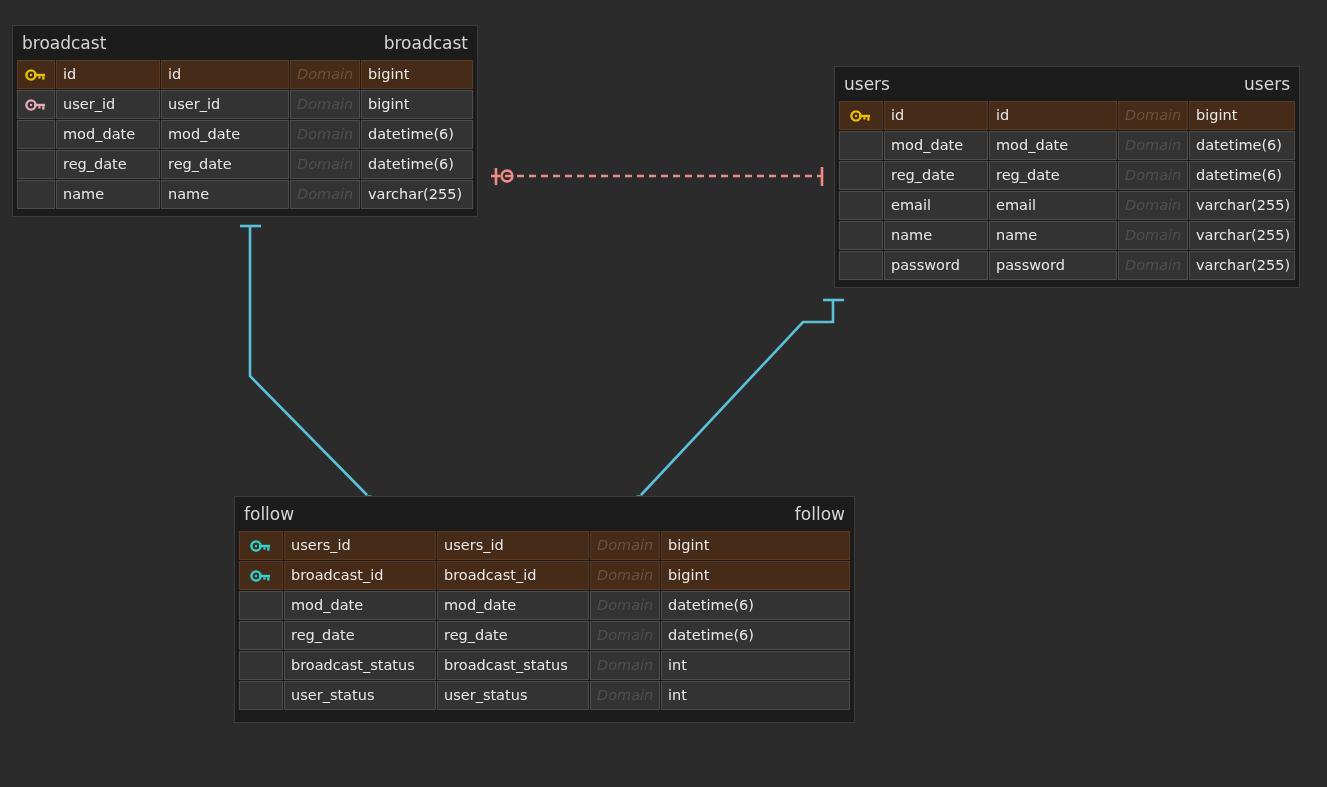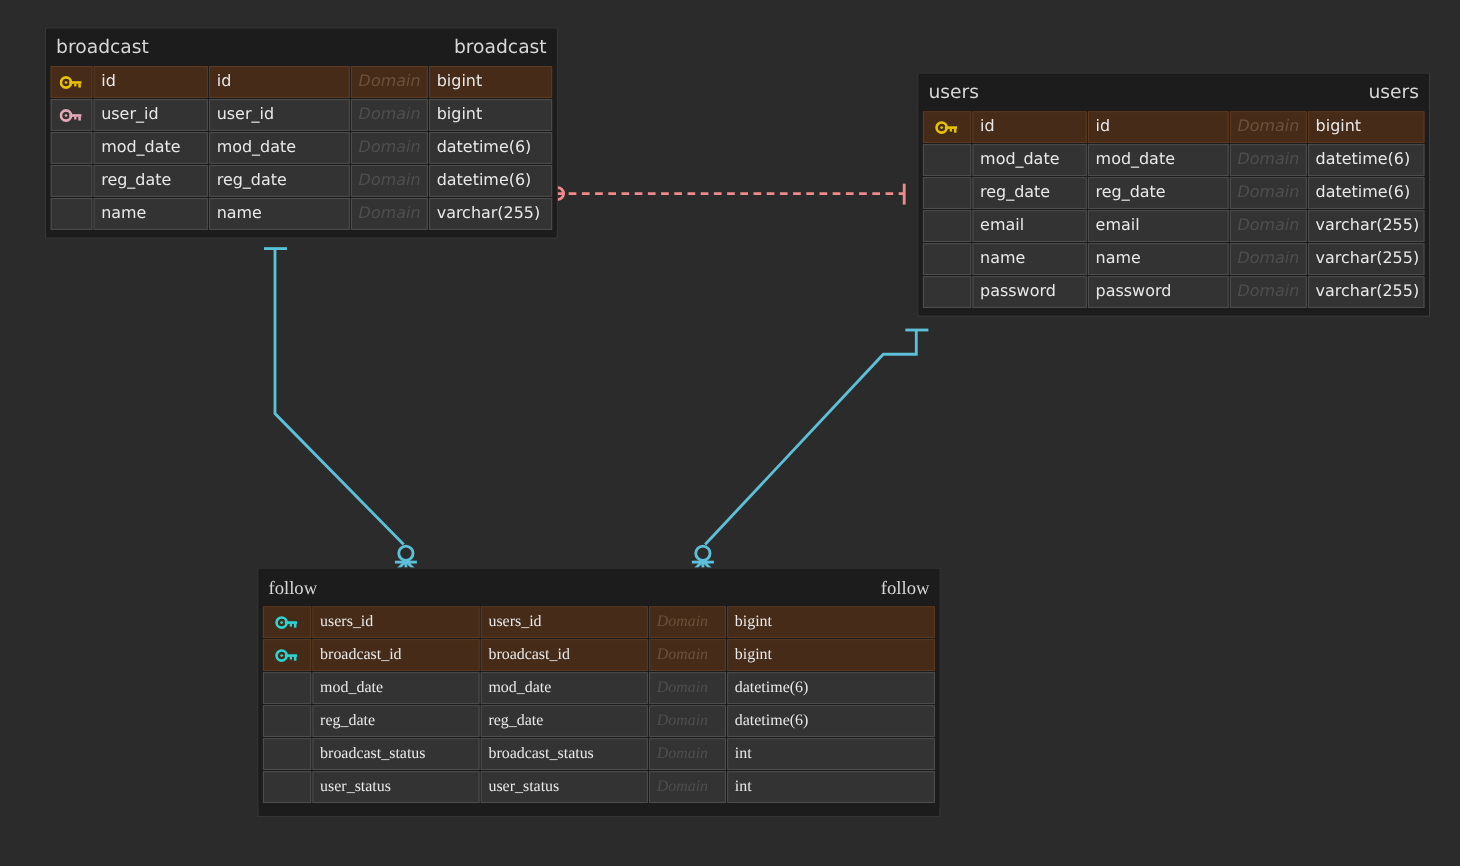--- a/index.html
+++ b/index.html
@@ -114,21 +114,21 @@
       <line x1="823" y1="300" x2="844" y2="300" stroke="#5bc0d8" stroke-width="2.6"></line>
       <circle cx="639" cy="503" r="6.5" fill="none" stroke="#5bc0d8" stroke-width="2.6"></circle>
       <line x1="639" y1="510" x2="639" y2="521" stroke="#5bc0d8" stroke-width="2.6"></line>
       <line x1="639" y1="510" x2="629" y2="520" stroke="#5bc0d8" stroke-width="2.6"></line>
       <line x1="639" y1="510" x2="649" y2="520" stroke="#5bc0d8" stroke-width="2.6"></line>
       <line x1="629" y1="511" x2="649" y2="511" stroke="#5bc0d8" stroke-width="2.6"></line>
     </g>
   </svg>
 
   <div id="entities">
-      <div class="entity" style="left: 41px; top: 25px; width: 466px; height: 192px;">
+      <div class="entity" style="left: 12px; top: 25px; width: 466px; height: 192px;">
         <div class="entity-header">
           <span class="entity-title">broadcast</span>
           <span class="entity-title-right">broadcast</span>
         </div>
         <div class="grid">
           <div class="row key">
             <div class="cell keycell" style="width:38px">
               <svg class="keyicon" width="22" height="14" viewBox="0 0 22 14">
                 <circle cx="6" cy="7" r="4.6" fill="none" stroke="#e8c200" stroke-width="2.4"></circle>
                 <circle cx="6" cy="7" r="1.2" fill="#e8c200"></circle>
@@ -231,21 +231,21 @@
           </div>
           <div class="row">
             <div class="cell keycell" style="width:44px"></div>
             <div class="cell" style="width:104px">password</div>
             <div class="cell" style="width:128px">password</div>
             <div class="cell domain" style="width:70px">Domain</div>
             <div class="cell" style="flex:1">varchar(255)</div>
           </div>
         </div>
       </div>
-      <div class="entity" style="left: 234px; top: 516px; width: 621px; height: 227px; font-family: Liberation Serif, serif;">
+      <div class="entity" style="left: 234px; top: 496px; width: 621px; height: 227px;">
         <div class="entity-header">
           <span class="entity-title">follow</span>
           <span class="entity-title-right">follow</span>
         </div>
         <div class="grid">
           <div class="row key">
             <div class="cell keycell" style="width:44px">
               <svg class="keyicon" width="22" height="14" viewBox="0 0 22 14">
                 <circle cx="6" cy="7" r="4.6" fill="none" stroke="#2dd4d4" stroke-width="2.4"></circle>
                 <circle cx="6" cy="7" r="1.2" fill="#2dd4d4"></circle>

